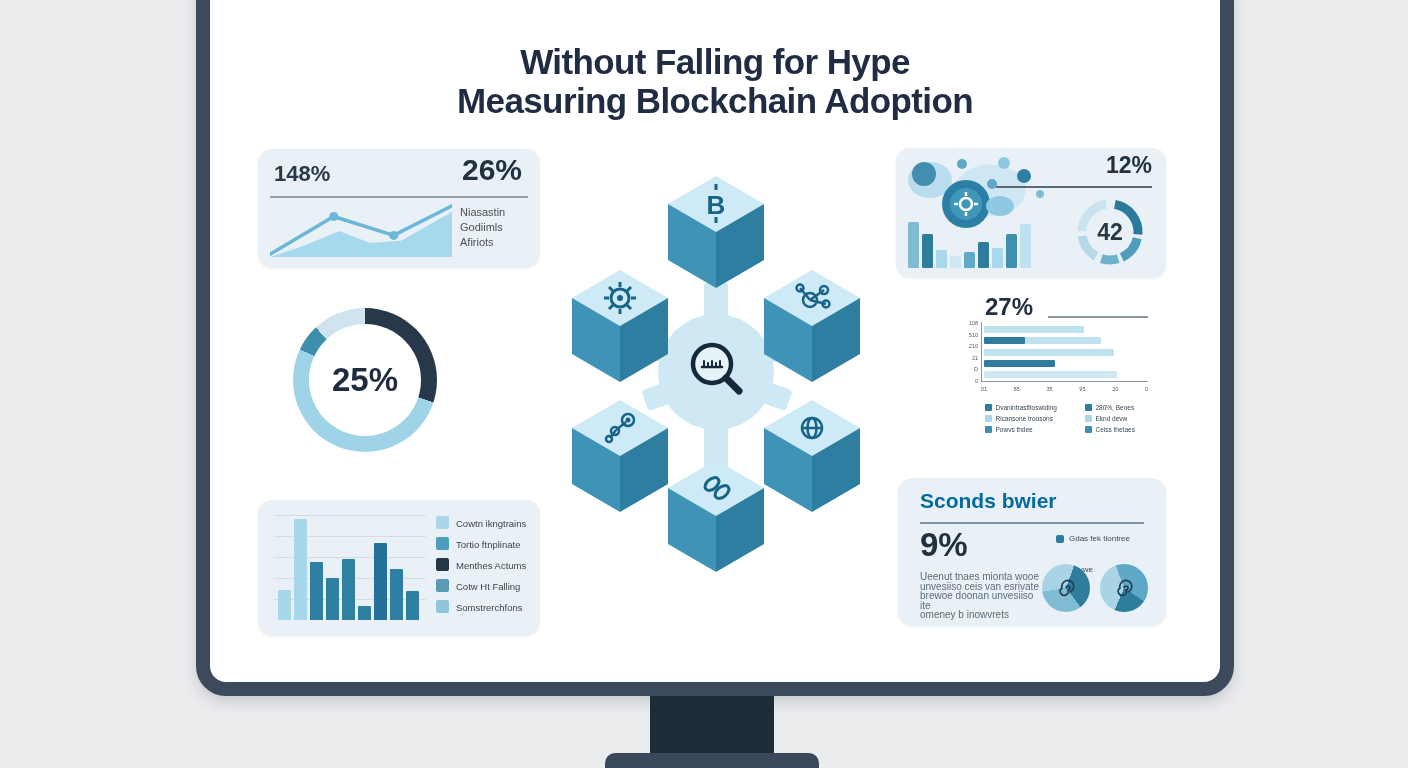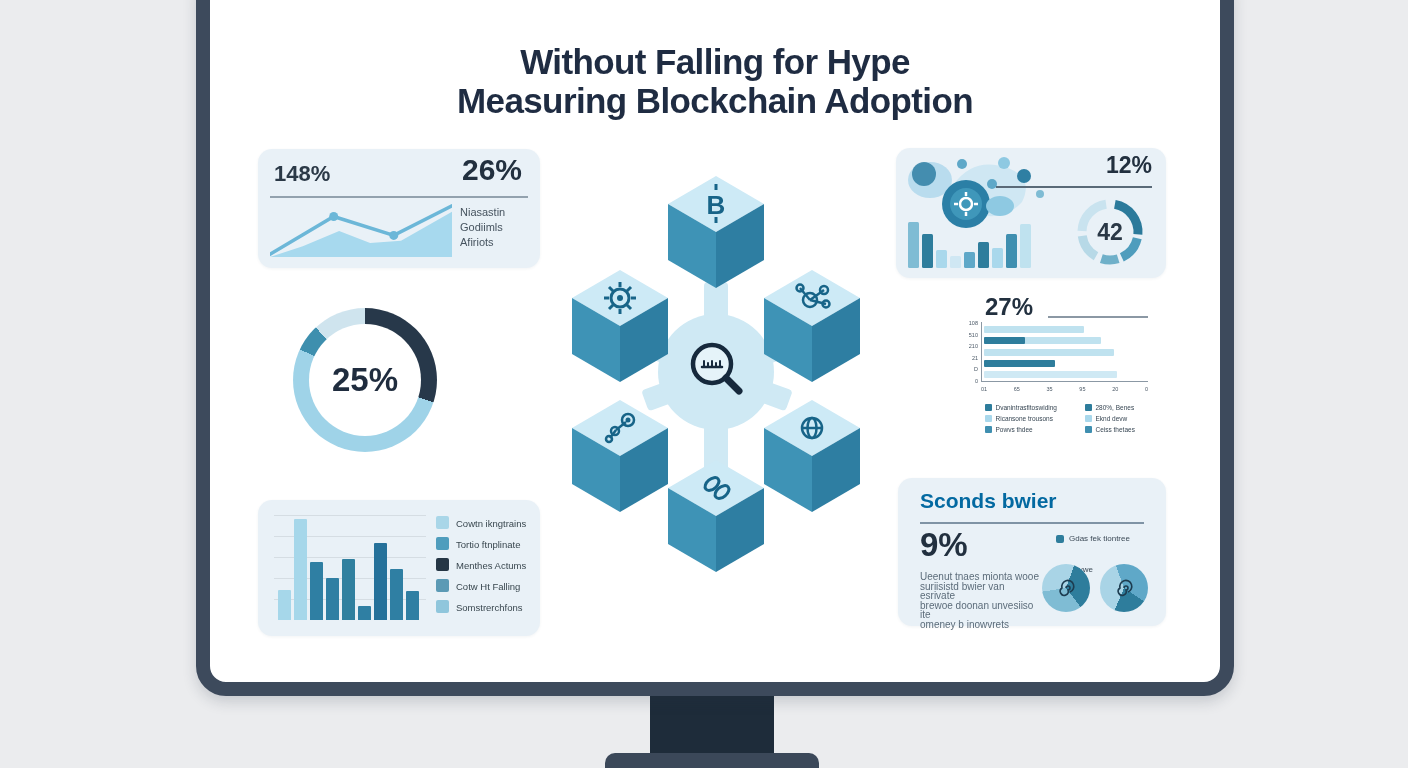--- a/index.html
+++ b/index.html
@@ -410,21 +410,21 @@
             <span class="sw" style="background: rgb(46, 125, 156);"></span>
             <span class="lb">Gdas fek tiontree</span>
           </div>
           <div class="lg-item">
             <span class="sw" style="background: rgb(95, 168, 200);"></span>
             <span class="lb">Rxvwe</span>
           </div>
         </div>
       <div id="summary-paragraph">
           <div>Ueenut tnaes mionta wooe</div>
-          <div>suriisistd bwier van esrivate</div>
+          <div>unvesiiso ceis van esrivate</div>
           <div>brewoe doonan unvesiiso ite</div>
           <div>omeney b inowvrets</div>
         </div>
       <div id="pies">
         <div class="mini-pie" id="pie-1" style="background: conic-gradient(from 20deg, rgb(46, 125, 156) 0%, rgb(46, 125, 156) 34%, rgb(127, 188, 212) 34%, rgb(127, 188, 212) 67%, rgb(169, 212, 230) 67%, rgb(169, 212, 230) 100%);">
           <svg width="20" height="20" viewBox="-10 -10 20 20">
             <path d="M0 0 a2 2 0 1 1 2 2 a4 4 0 1 1 -6 -2 a6 6 0 1 1 8 4" fill="none" stroke="#1d3c50" stroke-width="1.6"></path>
           </svg>
         </div>
         <div class="mini-pie" id="pie-2" style="background: conic-gradient(from 340deg, rgb(95, 168, 200) 0%, rgb(95, 168, 200) 40%, rgb(46, 125, 156) 40%, rgb(46, 125, 156) 62%, rgb(169, 212, 230) 62%, rgb(169, 212, 230) 100%);">

